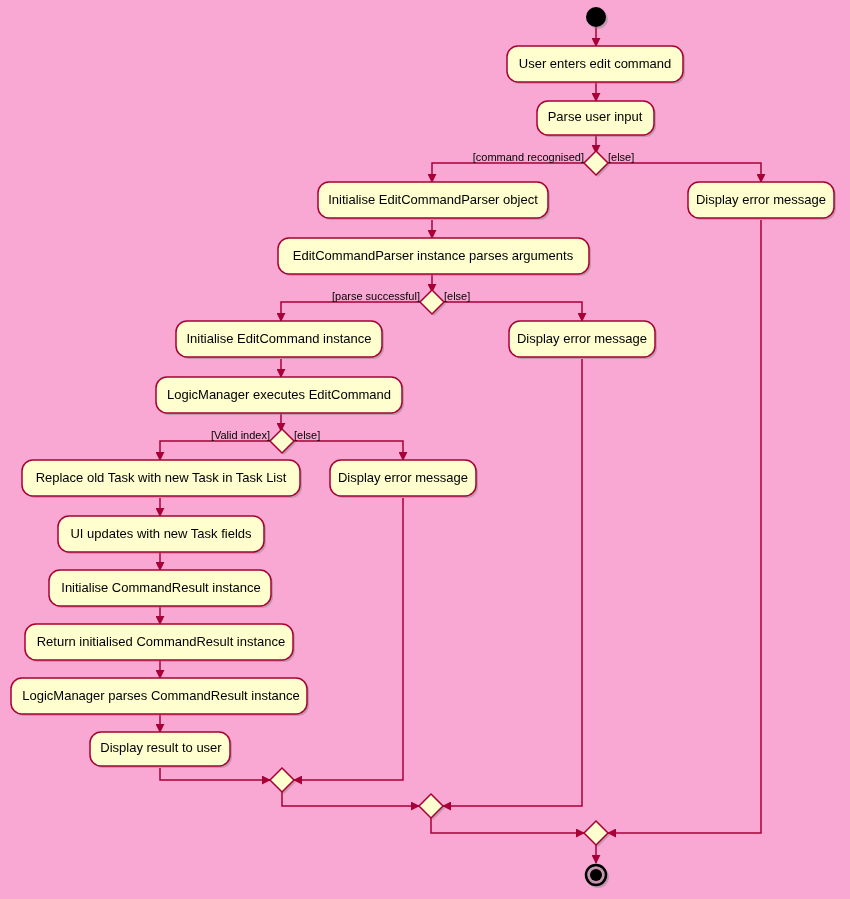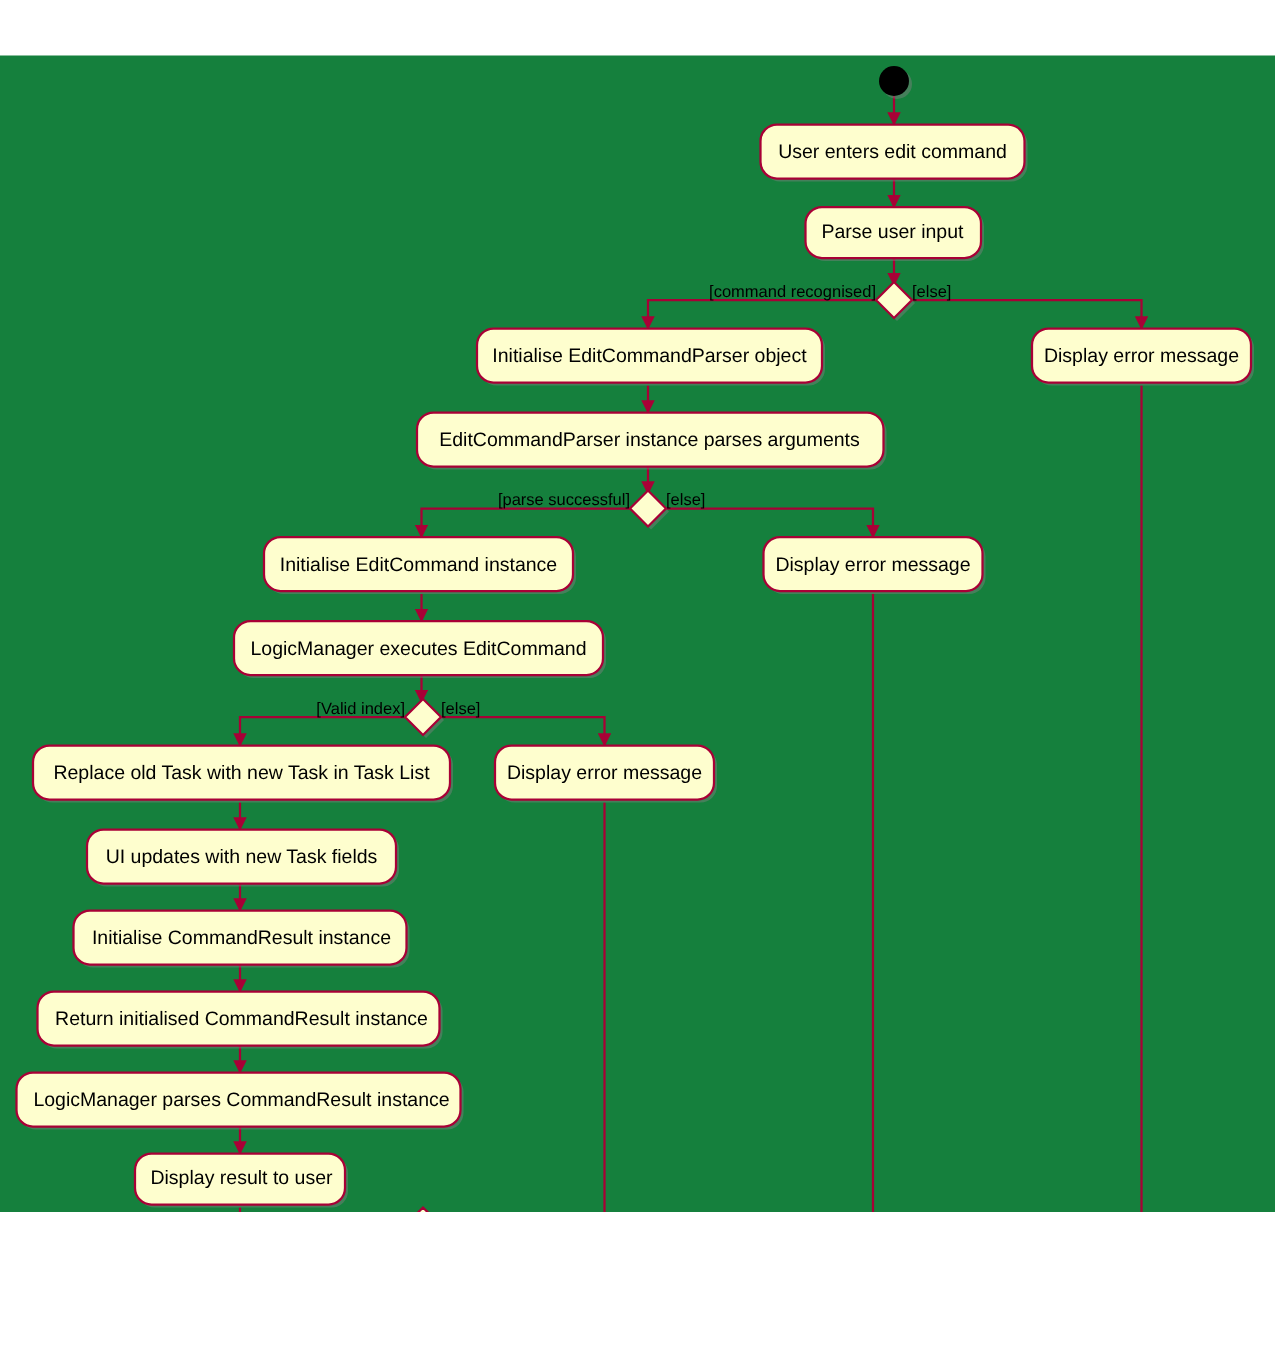--- a/index.html
+++ b/index.html
@@ -3,24 +3,23 @@
 <meta charset="utf-8">
 <style>
   html, body {
     margin: 0;
     padding: 0;
     background: #FFFFFF;
   }
   #diagram-root {
     position: relative;
     width: 850px;
-    height: 771px;
-    background: #15803d;
+    height: 899px;
+    background: #f9a8d4;
     font-family: "Liberation Sans", sans-serif;
-    margin-top: 37px;
   }
   svg#flow {
     display: block;
     width: 850px;
     height: 899px;
   }
   .node-label {
     font-family: "Liberation Sans", sans-serif;
     font-size: 13px;
     fill: #000000;

